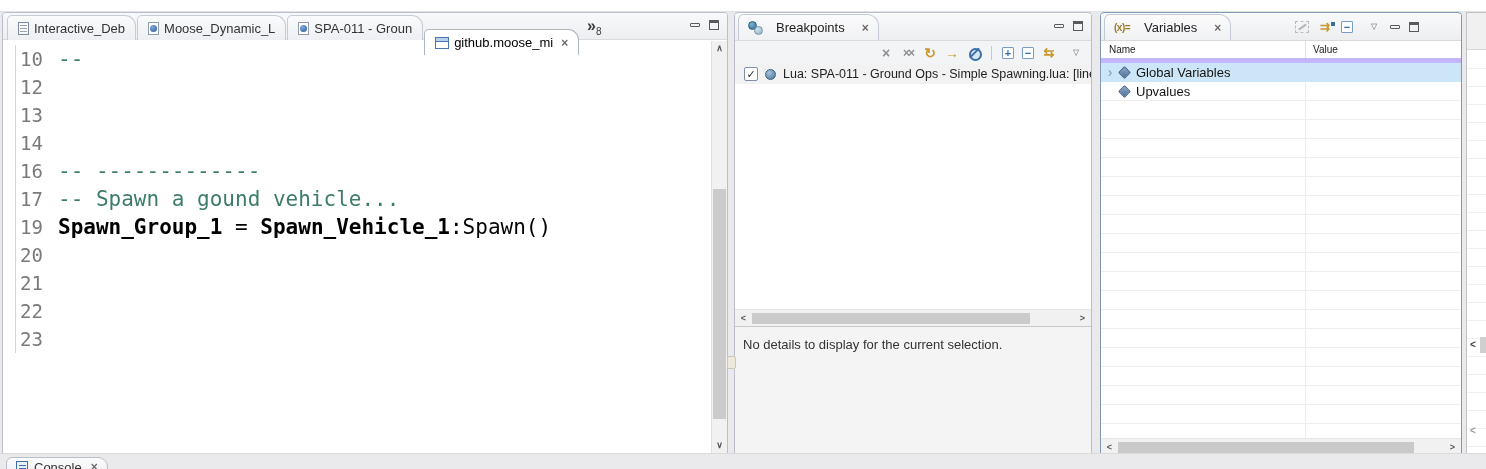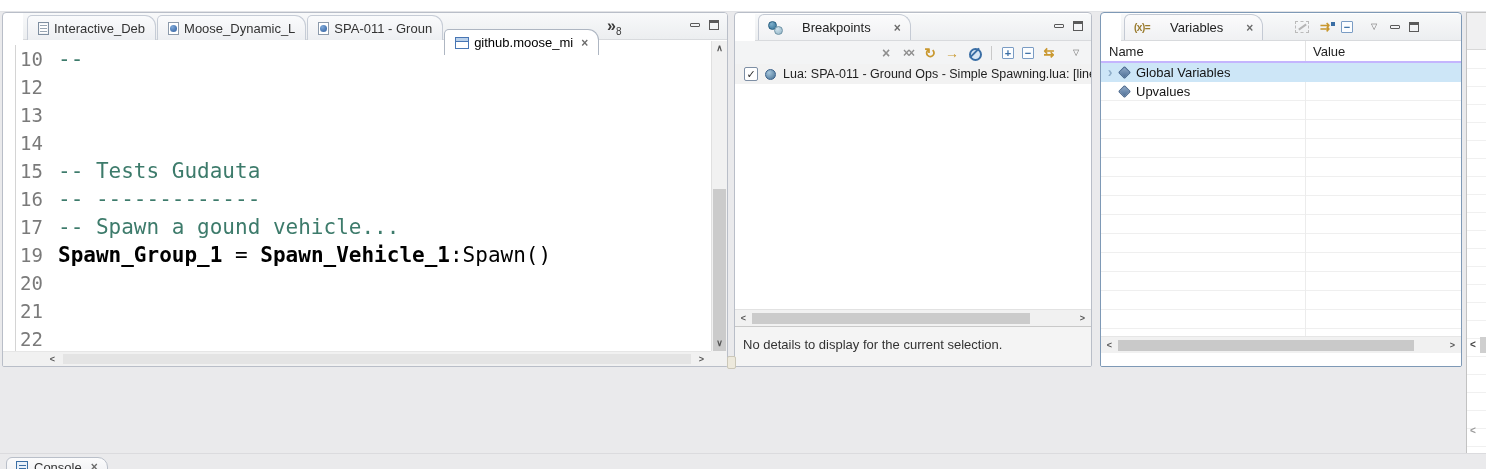--- a/index.html
+++ b/index.html
@@ -2,21 +2,21 @@
 <html><head>
 <meta charset="utf-8">
 <style>
   * { box-sizing: border-box; margin: 0; padding: 0; }
   html,body { width:1486px; height:469px; overflow:hidden; }
   body { position:relative; background:#EAEAEC; font-family:"Liberation Sans",sans-serif; }
 
   .top-strip { position:absolute; left:0; top:0; width:1486px; height:12px; background:#FFFFFF; border-bottom:1px solid #E2E3E6; }
   .bottom-strip { position:absolute; left:0; top:453px; width:1486px; height:16px; background:#EAEAEC; border-top:1px solid #DBDBDE; overflow:hidden; }
 
-  .panel { position:absolute; top:12px; height:355px; background:#FFFFFF; border:1px solid #B9BEC8; border-radius:4px 4px 2px 2px; overflow:hidden;padding-left:20px; }
+  .panel { position:absolute; top:12px; height:457px; background:#FFFFFF; border:1px solid #B9BEC8; border-radius:4px 4px 2px 2px; overflow:hidden; }
   .editor-panel { left:2px;   width:726px; }
   .bp-panel     { left:734px; width:358px; }
   .var-panel    { left:1100px;width:362px; border-color:#7E99B6; }
 
   .tabstrip { position:relative; height:27px; background:linear-gradient(#F8F9FA,#ECEEF0); border-bottom:1px solid #D8DADD; }
   .tabs-holder { display:flex; padding:1px 0 0 4px; height:26px; }
   .etab { display:flex; align-items:center; gap:5px; padding:0 10px; height:25px; margin:1px 1px 0 0;
           border:1px solid #C6CCD6; border-bottom:none; border-radius:5px 11px 0 0;
           background:linear-gradient(#FAFBFC,#EDEFF2); font-size:13px; color:#333; white-space:nowrap; }
   .etab.active { background:#FFF; color:#000; height:26px; margin-top:15px; border-color:#AEB6C2; position:relative; z-index:2; }
@@ -67,21 +67,21 @@
   .corner { position:absolute; right:0; bottom:0; width:16px; height:15px; background:#F1F1F1; }
 
   .hscroll { position:absolute; height:15px; background:#F1F1F1; }
   .hscroll .sarrow { position:absolute; top:0; }
   .ed-hscroll { left:0; right:16px; bottom:0; border-top:1px solid #E6E6E6; }
   .ed-hscroll .left  { left:42px; }
   .ed-hscroll .right { right:2px; }
   .ed-hscroll .hthumb { position:absolute; left:60px; right:20px; top:2px; bottom:2px; background:#E4E4E4; }
 
   
-  .vtab { display:flex; align-items:center; gap:20px; margin:1px 0 0 3px; height:26px; padding:0 9px;
+  .vtab { display:flex; align-items:center; gap:14px; margin:1px 0 0 3px; height:26px; padding:0 9px;
           border:1px solid #C4CAD4; border-bottom:none; border-radius:6px 12px 0 0; width:max-content;
           background:linear-gradient(#FBFBFC,#F0F1F3); font-size:13px; color:#222; }
   .bp-tab-icon { width:14px; height:13px; position:relative; flex:none; }
   .bp-tab-icon::before { content:""; position:absolute; left:0; top:0; width:7px; height:7px; border-radius:50%;
       background:radial-gradient(circle at 35% 30%,#7FB0CC,#2E6E94); border:1px solid #275E80; }
   .bp-tab-icon::after { content:""; position:absolute; left:6px; top:5px; width:7px; height:7px; border-radius:50%;
       background:radial-gradient(circle at 35% 30%,#CFE2EC,#8FB3C6); border:1px solid #6F93A6; }
 
   .bp-toolbar { position:absolute; top:28px; left:0; right:0; height:23px; display:flex; justify-content:flex-end;
       align-items:center; gap:8px; padding-right:8px; background:#F3F4F5; }
@@ -118,22 +118,22 @@
 
   
   .var-tab-icon { font-size:10px; font-weight:bold; color:#9A7B2D; letter-spacing:-0.5px; }
   .var-tools { position:absolute; right:42px; top:6px; display:flex; gap:9px; align-items:center; z-index:3; }
   #var-toolbar { display:flex; gap:9px; align-items:center; }
   .show-logical-structure { width:14px; height:12px; border:1px dashed #BBB; position:relative; }
   .show-logical-structure::after { content:""; position:absolute; left:2px; top:4px; width:9px; height:2px;
       background:#B5B5B5; transform:rotate(-35deg); }
   .arrow-tree { color:#C9982F; font-weight:bold; font-size:12px; position:relative; }
   .arrow-tree::after { content:""; position:absolute; right:-3px; top:2px; width:4px; height:4px; background:#3A6EA5; }
-  .var-header { position:absolute; top:28px; left:0; right:0; height:22px; background:#FFF; border-bottom:2px solid #c4b5fd;
-      font-size:13px; color:#222; }
+  .var-header { position:absolute; top:28px; left:0; right:0; height:22px; background:#FFF; border-bottom:5px solid #c4b5fd;
+      font-size:10px; color:#222; }
   .var-header::after { content:""; position:absolute; left:204px; top:0; bottom:0; width:1px; background:#E3E3E3; }
   .col-name  { position:absolute; left:8px;  top:3px; }
   .col-value { position:absolute; left:212px; top:3px;text-align:center; }
   .var-body { position:absolute; top:50px; bottom:30px; left:0; right:0;
       background:repeating-linear-gradient(to bottom,#FFF 0 18px,#EFEFEF 18px 19px); }
   .var-body::before { content:""; position:absolute; left:204px; top:0; bottom:0; width:1px; background:#ECECEC; }
   .vrow { display:flex; align-items:center; height:19px; font-size:13px; color:#141414; position:relative; }
   .vrow.sel { background:#CDE6F7; }
   .vtwist { width:18px; flex:none; text-align:center; color:#8FAEC9; font-size:14px; font-weight:bold; line-height:17px; }
   .vdiamond { width:9px; height:9px; flex:none; margin:0 7px 0 1px; transform:rotate(45deg);
@@ -215,25 +215,20 @@
           <span class="lnum">13</span>
           <span class="lcode"></span>
         </div>
         <div class="cline">
           <span class="lmargin"></span>
           <span class="lnum">14</span>
           <span class="lcode"></span>
         </div>
         <div class="cline">
           <span class="lmargin"></span>
-          <span class="lnum">15</span>
-          <span class="lcode"><span class="seg-comment">-- Tests Gudauta</span></span>
-        </div>
-        <div class="cline">
-          <span class="lmargin"></span>
           <span class="lnum">16</span>
           <span class="lcode"><span class="seg-comment">-- -------------</span></span>
         </div>
         <div class="cline">
           <span class="lmargin"></span>
           <span class="lnum">17</span>
           <span class="lcode"><span class="seg-comment">-- Spawn a gound vehicle...</span></span>
         </div>
         <div class="cline">
           <span class="lmargin"></span>

